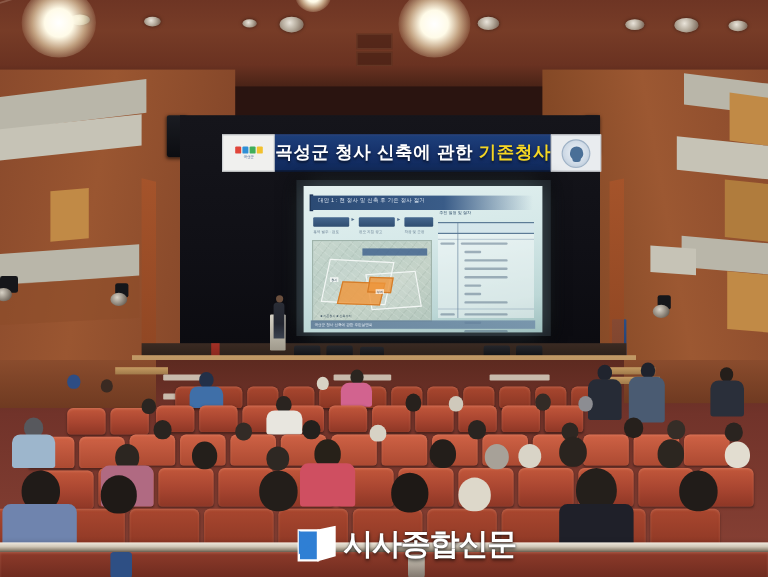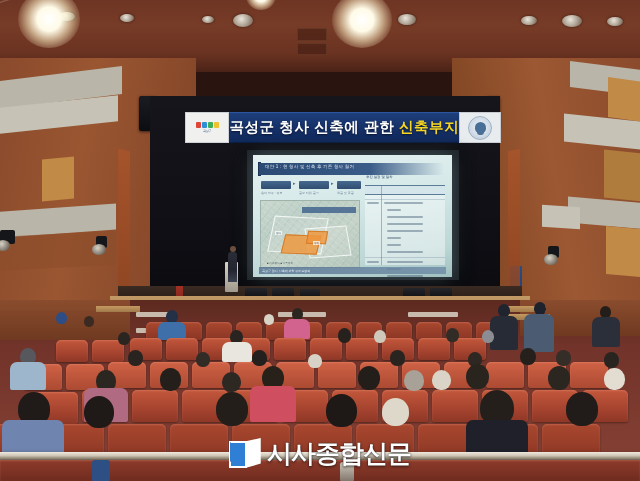--- a/index.html
+++ b/index.html
@@ -273,21 +273,21 @@
   }
   .rear-wall{
     position:absolute;background:linear-gradient(180deg,#8a4c2d,#6f3a21);
   }
   .wall-sign{
     position:absolute;height:5px;background:#d9d3c4;opacity:.85;border-radius:1px;
   }
 
   
   .watermark{
-    position:absolute;left:228px;top:437px;display:flex;align-items:center;gap:5px;
+    position:absolute;left:247px;top:437px;display:flex;align-items:center;gap:5px;
   }
   .wm-logo{position:relative;width:34px;height:32px;}
   .wm-text{
     font-size:25px;font-weight:bold;color:#ffffff;letter-spacing:-1px;
     text-shadow:0 1px 3px rgba(0,0,0,.6),0 0 1px rgba(0,0,0,.9);
     white-space:nowrap;
   }
 </style>
 </head>
 <body>
@@ -352,21 +352,21 @@
         <div class="logo-l-blocks">
           <i style="background:#e0453a"></i>
             <i style="background:#2f8fd6"></i>
             <i style="background:#3fae59"></i>
             <i style="background:#f2c12e"></i>
         </div>
         <div class="logo-l-text">곡성군</div>
       </div>
     </div>
     <div class="banner-main">
-      <div class="banner-text"><span>곡성군 청사 신축에 관한 </span><span class="hl">신축부지</span></div>
+      <div class="banner-text"><span>곡성군 청사 신축에 관한 </span><span class="hl">기존청사</span></div>
     </div>
     <div class="banner-logo-r">
       <div class="emblem"></div>
     </div>
   </div>
 
   <div class="screen-frame"></div>
   <div class="screen">
 
     <div class="slide-title-bar"></div>

